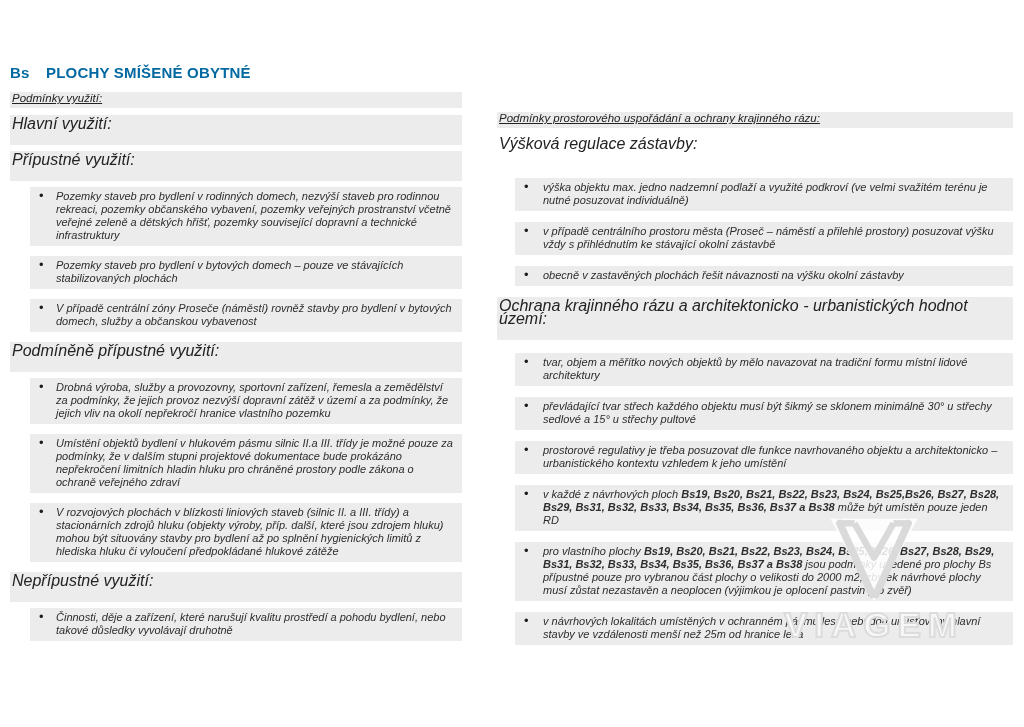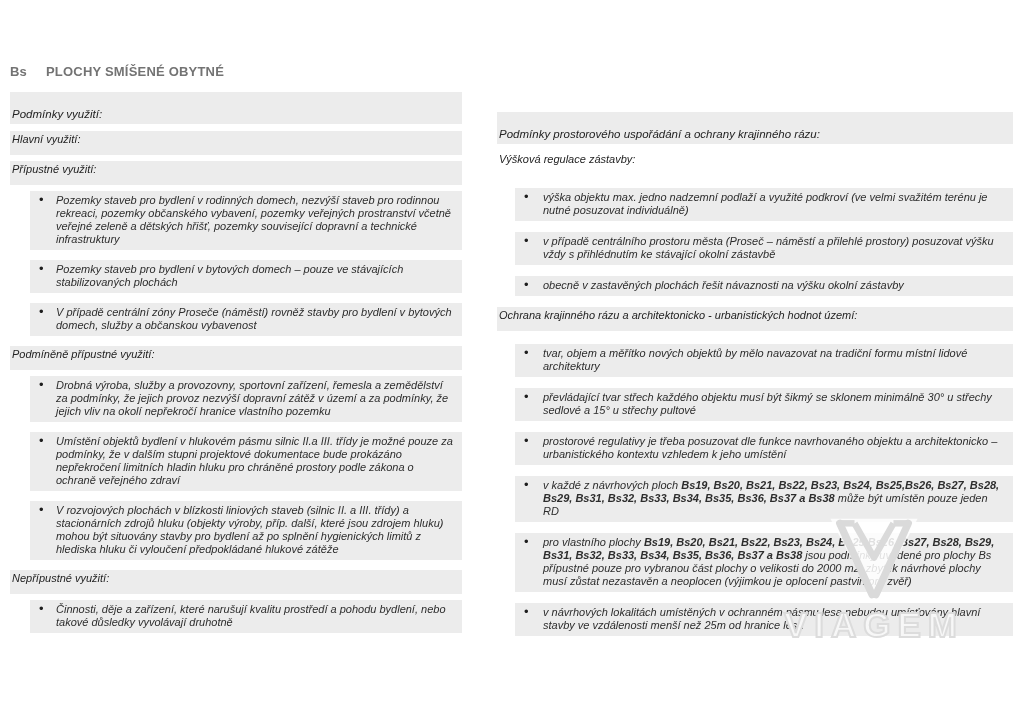--- a/index.html
+++ b/index.html
@@ -7,40 +7,41 @@
     position:relative;
     width:1024px;height:727px;
     background:#ffffff;
     font-family:"Liberation Sans", sans-serif;
     color:#2d2d2d;
     overflow:hidden;
   }
   
   .doc-title{
     position:absolute;left:10px;top:64px;
-    font-size:13px;font-weight:bold;color:#737373;
+    font-size:15px;font-weight:bold;color:#0369a1;
     letter-spacing:.2px;
   }
   .doc-title .code{display:inline-block;width:36px;}
   
   .col{position:absolute;font-size:11px;line-height:13px;font-style:italic;}
   .col-left{left:10px;top:92px;width:452px;}
   .col-right{left:497px;top:112px;width:516px;}
   
   .main-heading{
     background:#ececec;
-    padding:16px 5px 3px 2px;
+    padding:0 5px 3px 2px;
     font-size:11.5px;
+    text-decoration:underline;
     margin-bottom:7px;
     color:#232323;
   }
   .sub-heading{
     background:#ececec;
-    padding:2px 5px 9px 2px;
-    font-size:11px;
+    padding:2px 5px 15px 2px;
+    font-size:16px;
     margin-bottom:6px;
     color:#232323;
   }
   .sub-heading.plain{background:transparent;}
   
   ul.bullets{list-style:none;margin:0 0 2px 0;padding:0;}
   ul.bullets li{
     position:relative;
     background:#ececec;
     margin:0 0 10px 20px;

